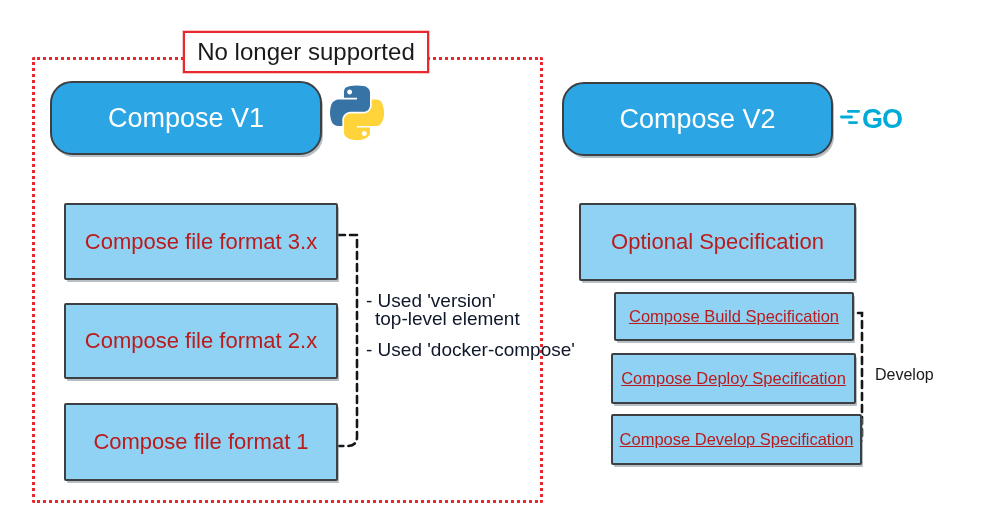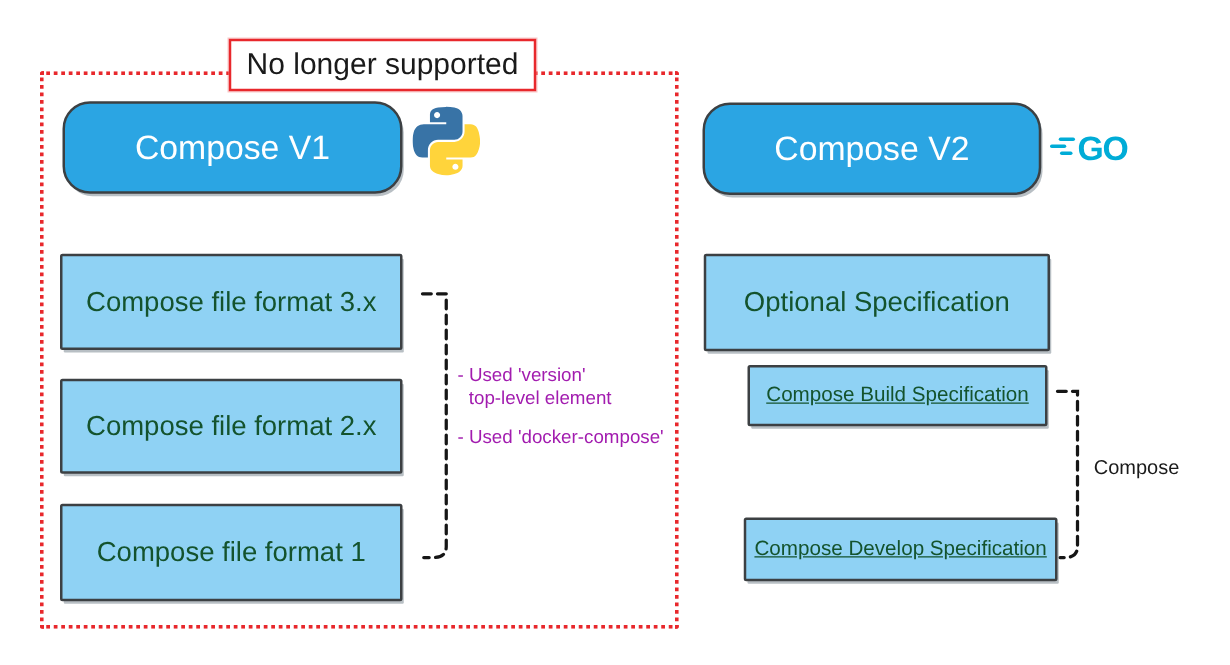--- a/index.html
+++ b/index.html
@@ -15,25 +15,25 @@
     background:#fff;border:2px solid var(--red,#e8282c);z-index:3;
     font-size:24px;color:#1a1a1a;
     box-shadow:0 0 0 1px rgba(232,40,44,.25);
   }
   .box{
     position:absolute;display:flex;align-items:center;justify-content:center;
     border:2px solid #3c4043;border-radius:2px;z-index:2;
     box-shadow:2px 3px 0 -1px rgba(125,138,148,.55);
   }
   .box.bright{background:var(--bright-blue,#2ba5e3);color:#fff;font-size:27px;border-radius:22px;}
-  .box.light{background:var(--light-blue,#8fd2f4);color:#14532d;font-size:22px;}
+  .box.light{background:var(--light-blue,#8fd2f4);color:#b91c1c;font-size:22px;margin-left:16px;}
   .box.small{font-size:16.5px;text-decoration:underline;}
   .icon{position:absolute;z-index:2;}
   .notes{
-    position:absolute;font-size:15px;line-height:18px;color:#a21caf;z-index:2;
+    position:absolute;font-size:19px;line-height:18px;color:#0f172a;z-index:2;
   }
   .note{margin-bottom:13px;}
   .note .cont{padding-left:9px;}
   .optional-label{position:absolute;font-size:16px;color:#1a1a1a;z-index:2;}
   .overlay{position:absolute;left:0;top:0;z-index:1;pointer-events:none;}
   .bracket{fill:none;stroke:#161616;stroke-width:2.6;stroke-dasharray:7 5;stroke-linecap:round;}
 </style>
 </head>
 <body>
 
@@ -90,25 +90,28 @@
   </svg>
 
   <div class="box light" style="left:563px;top:203px;width:273px;height:74px">
     <span>Optional Specification</span>
   </div>
 
   <div class="box light small" style="left:598px;top:292px;width:236px;height:45px">
     <span>Compose Build Specification</span>
   </div>
 
+  <div class="box light small" style="left:595px;top:353px;width:241px;height:47px">
+    <span>Compose Deploy Specification</span>
+  </div>
 
   <div class="box light small" style="left:595px;top:414px;width:247px;height:47px">
     <span>Compose Develop Specification</span>
   </div>
 
-  <div class="optional-label" style="left:875px;top:366px">Compose</div>
+  <div class="optional-label" style="left:875px;top:366px">Develop</div>
 
   <svg class="overlay" width="984" height="532" viewBox="0 0 984 532">
     <path class="bracket" d="M338 235 L357 235 L357 437 Q357 446 347 446 L339 446"></path>
     <path class="bracket" d="M846 313 L862 313 L862 437 Q862 446 852 446 L848 446"></path>
   </svg>
 
 </div>
 
 </body></html>

